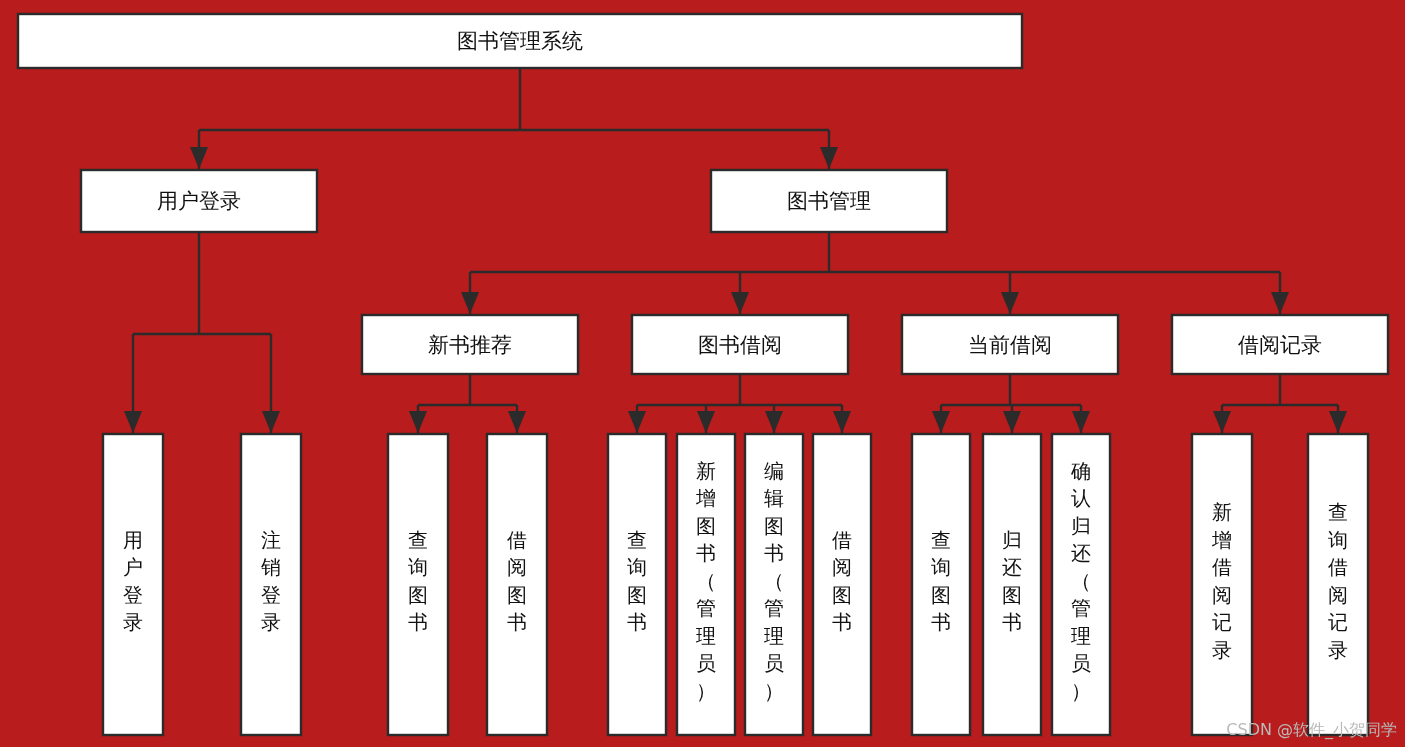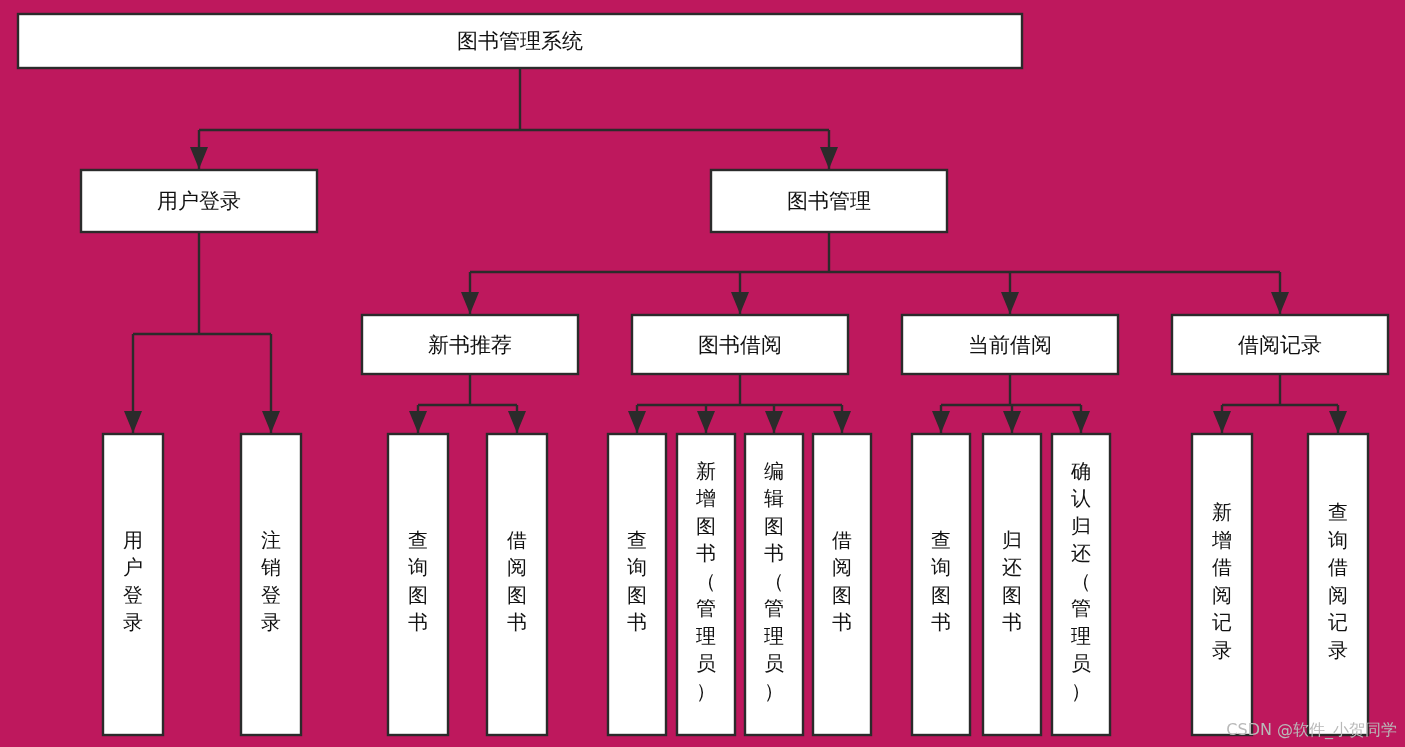--- a/index.html
+++ b/index.html
@@ -10,21 +10,21 @@
   body {
     width: 1405px;
     height: 747px;
     font-family: "DejaVu Sans", "Liberation Sans", sans-serif;
     overflow: hidden;
   }
   #diagram-root {
     position: relative;
     width: 1405px;
     height: 747px;
-    background: #be185d;
+    background: #b91c1c;
     text-decoration: underline;
   }
   svg#flow-svg {
     position: absolute;
     left: 0;
     top: 0;
     width: 1405px;
     height: 747px;
     display: block;
   }

